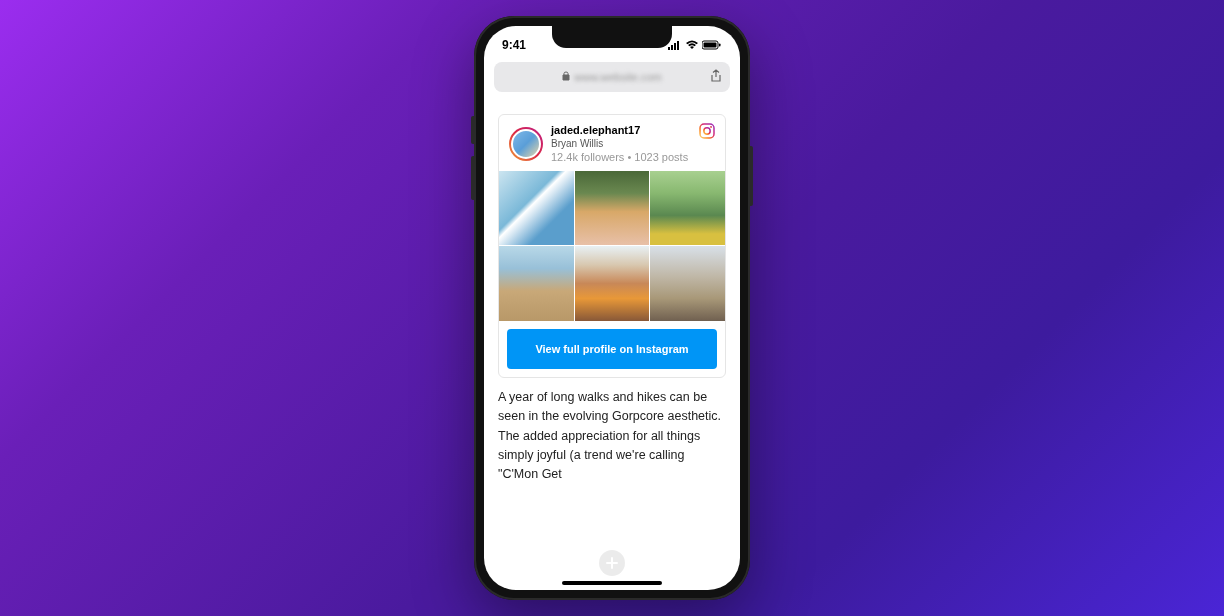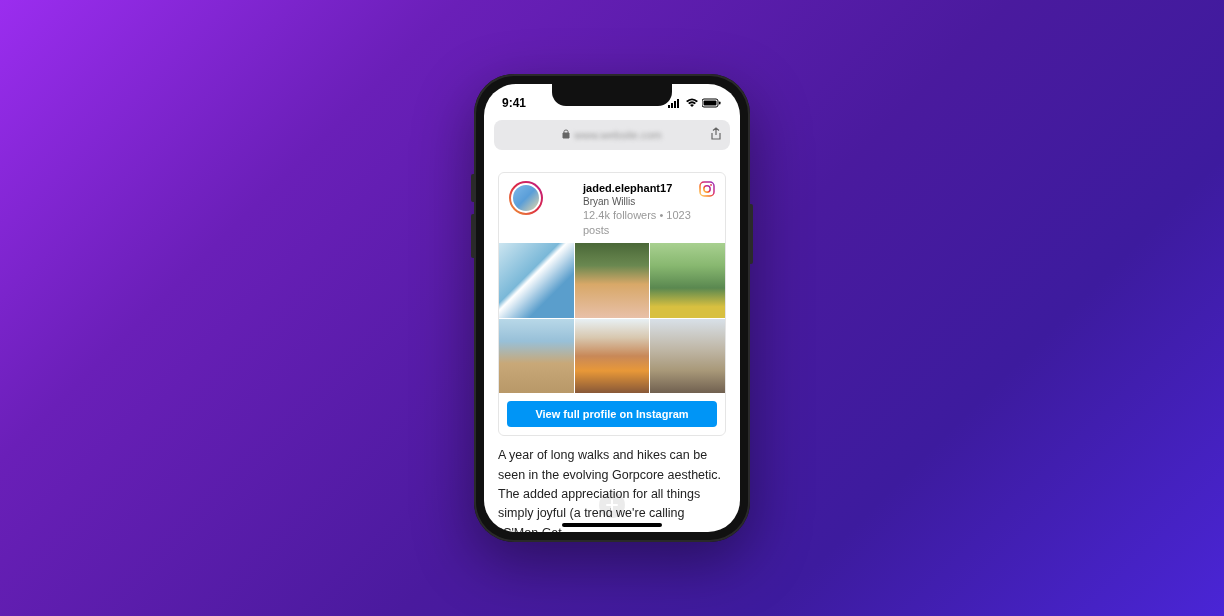--- a/index.html
+++ b/index.html
@@ -7,21 +7,21 @@
       width: 1224px;
       height: 616px;
       background: linear-gradient(135deg, #9b2def 0%, #6a1fb8 25%, #4a1a9e 55%, #3d1b9e 75%, #4a25d6 100%);
       display: flex;
       align-items: center;
       justify-content: center;
       font-family: -apple-system, BlinkMacSystemFont, "Segoe UI", Helvetica, Arial, sans-serif;
     }
     .phone {
       width: 276px;
-      height: 468px;
+      height: 584px;
       background: #111;
       border-radius: 40px;
       padding: 10px;
       box-shadow: 0 20px 60px rgba(0,0,0,0.4), inset 0 0 0 2px #2a2a2a;
       position: relative;
     }
     .phone::before {
       content: "";
       position: absolute;
       left: -3px;
@@ -123,24 +123,23 @@
     }
     .embed-card {
       margin: 10px 0;
       border: 1px solid #e5e5e5;
       border-radius: 6px;
       overflow: hidden;
       background: #fff;
     }
     .embed-header {
       display: flex;
-      align-items: flex-start;
+      align-items: center;
       padding: 8px 10px 6px;
       position: relative;
-      gap: 32px;
     }
     .avatar {
       width: 34px;
       height: 34px;
       border-radius: 50%;
       background: linear-gradient(45deg, #f09433 0%, #e6683c 25%, #dc2743 50%, #cc2366 75%, #bc1888 100%);
       padding: 2px;
       margin-right: 8px;
       flex-shrink: 0;
     }
@@ -185,21 +184,21 @@
       background-size: cover;
     }
     .p1 { background: linear-gradient(135deg, #cce5f0 0%, #7ab8d8 40%, #fff 45%, #5a9ecc 70%); }
     .p2 { background: linear-gradient(180deg, #4a6838 0%, #6a8850 30%, #d8a868 55%, #e8c0a8 100%); }
     .p3 { background: linear-gradient(180deg, #a8d090 0%, #88b870 30%, #5a8850 60%, #d8c040 85%); }
     .p4 { background: linear-gradient(180deg, #b8d8e8 0%, #98c0d8 30%, #c8a878 60%, #b89868 100%); }
     .p5 { background: linear-gradient(180deg, #e8f0f4 0%, #d8c8b0 25%, #c88858 50%, #e89838 70%, #885838 100%); }
     .p6 { background: linear-gradient(180deg, #d8e0e8 0%, #c0b8a8 40%, #a89878 70%, #706050 100%); }
     .view-profile-btn {
       margin: 8px;
-      padding: 7px;
+      padding: 14px;
       background: #0095f6;
       color: #fff;
       font-size: 11px;
       font-weight: 600;
       text-align: center;
       border-radius: 4px;
       border: none;
       display: block;
       width: calc(100% - 16px);
       cursor: pointer;

